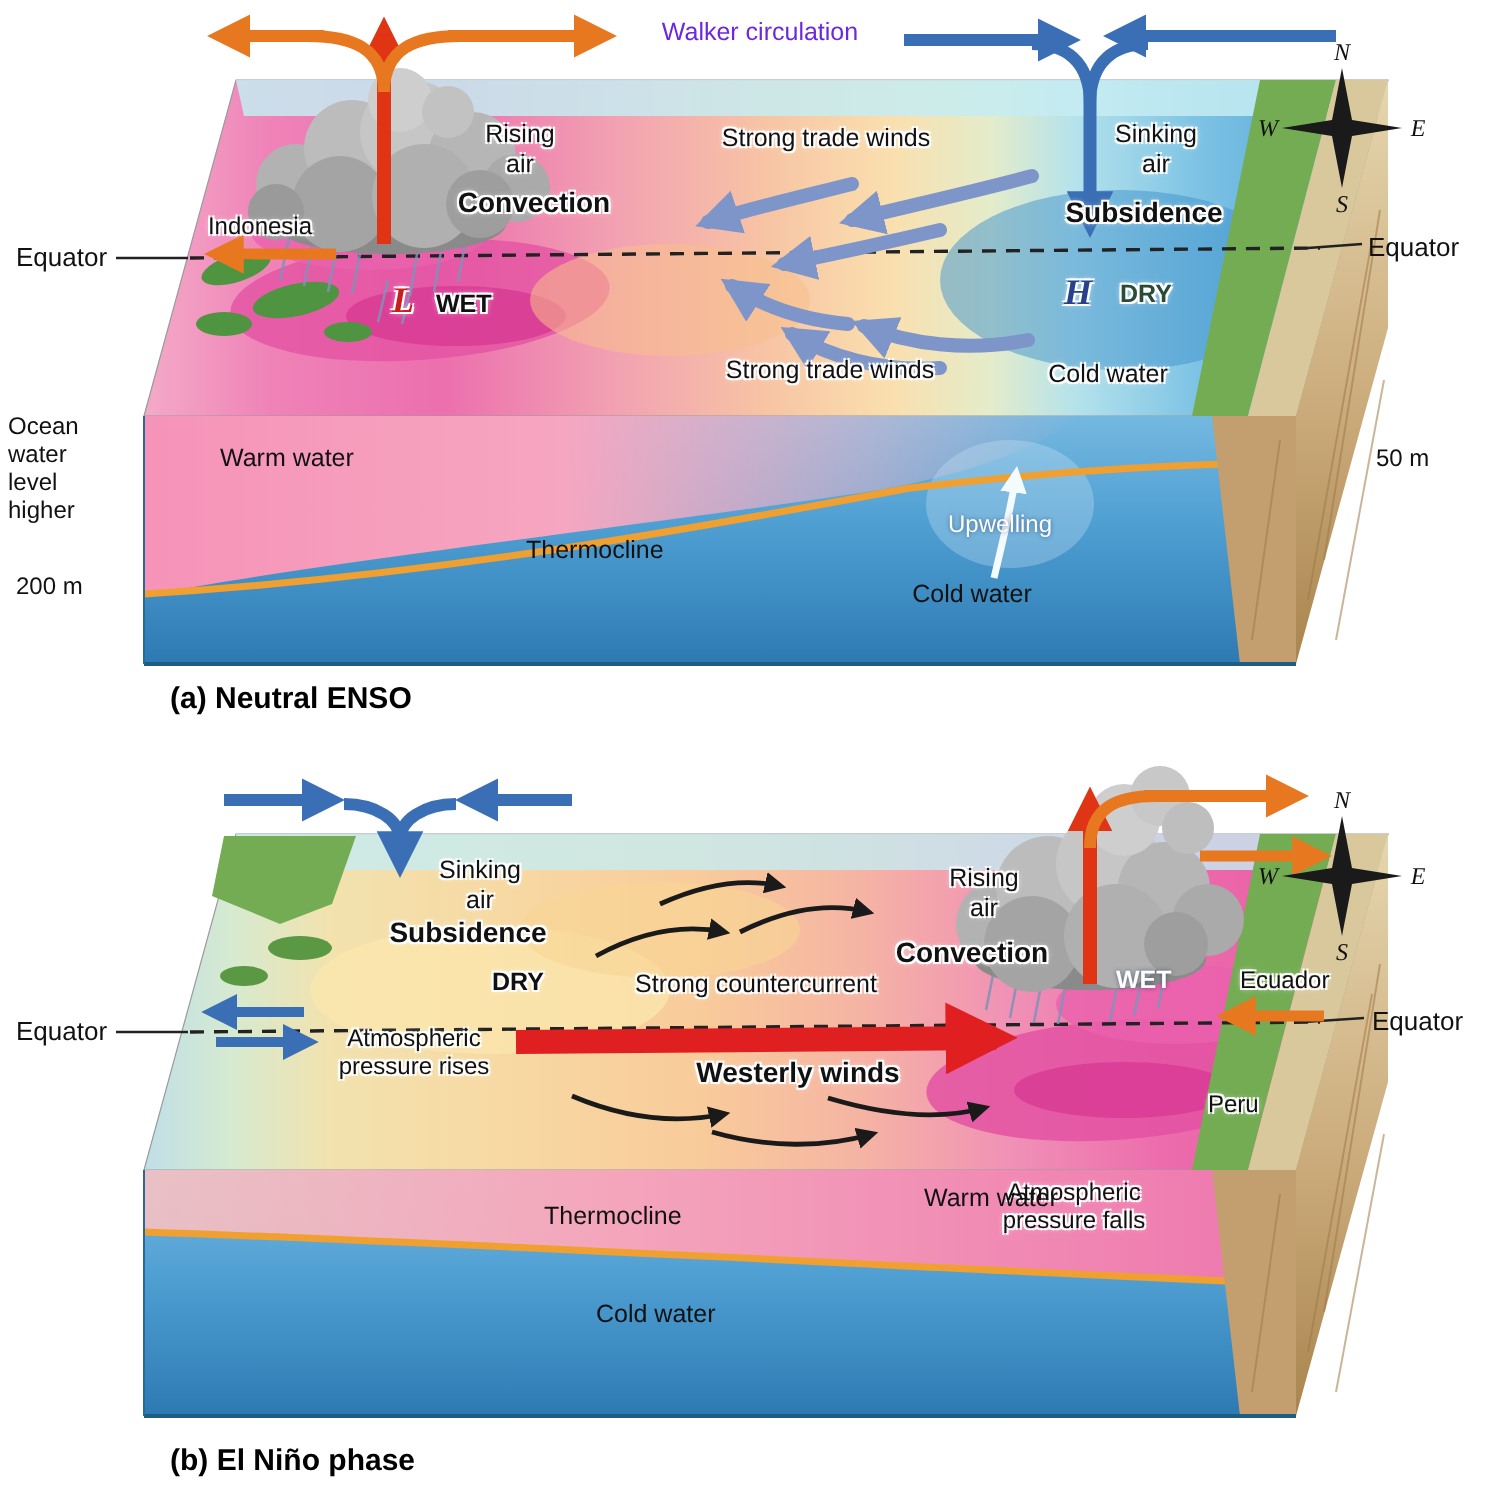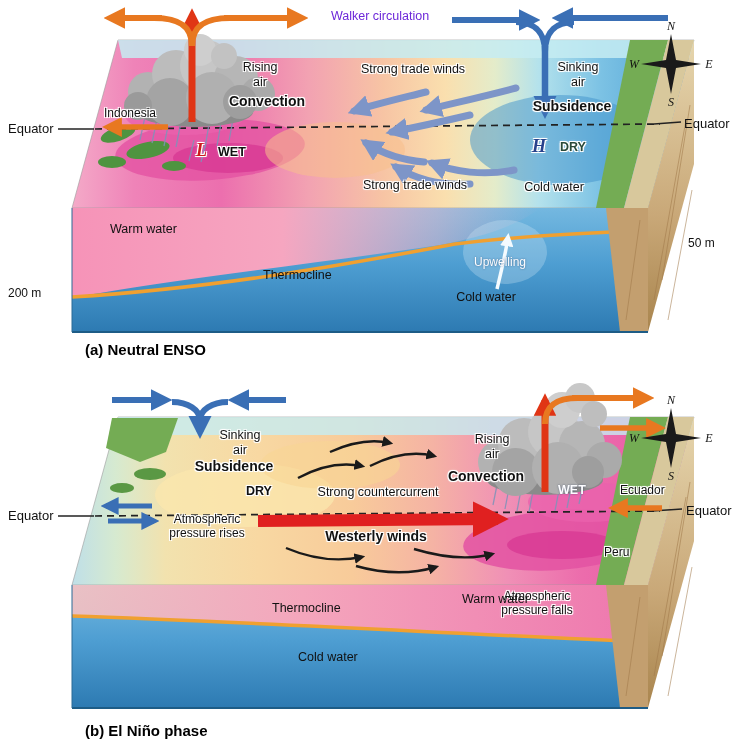--- a/index.html
+++ b/index.html
@@ -310,35 +310,36 @@
 <div class="lbl ctr bold halo" style="left:572px;top:98px;">Subsidence</div>
 <div class="lbl ctr halo sm" style="left:130px;top:106px;">Indonesia</div>
 <div class="lbl" style="left:8px;top:121px;font-size:13px;">Equator</div>
 <div class="lbl" style="left:684px;top:116px;font-size:13px;">Equator</div>
 <div class="lbl pressure lp halo" style="left:196px;top:140px;">L</div>
 <div class="lbl halo" style="left:218px;top:145px;font-weight:bold;">WET</div>
 <div class="lbl pressure hp halo" style="left:532px;top:136px;">H</div>
 <div class="lbl halo" style="left:560px;top:140px;color:#2a4a3a;font-weight:bold;">DRY</div>
 <div class="lbl ctr halo" style="left:415px;top:178px;">Strong trade winds</div>
 <div class="lbl ctr halo" style="left:554px;top:180px;">Cold water</div>
+<div class="lbl wrap sm" style="left:4px;top:206px;width:54px;">Ocean water level higher</div>
 <div class="lbl sm" style="left:8px;top:286px;">200 m</div>
-<div class="lbl sm" style="left:688px;top:236px;">50 m</div>
+<div class="lbl sm" style="left:688px;top:222px;">50 m</div>
 <div class="lbl" style="left:110px;top:222px;">Warm water</div>
 <div class="lbl" style="left:263px;top:268px;">Thermocline</div>
 <div class="lbl ctr white sm" style="left:500px;top:255px;">Upwelling</div>
 <div class="lbl ctr" style="left:486px;top:290px;">Cold water</div>
 <div class="lbl cap" style="left:85px;top:341px;">(a) Neutral ENSO</div>
 
 <div class="lbl ctr wrap halo" style="left:240px;top:428px;width:48px;">Sinking air</div>
 <div class="lbl ctr bold halo" style="left:234px;top:458px;">Subsidence</div>
 <div class="lbl ctr wrap halo" style="left:492px;top:432px;width:48px;">Rising air</div>
 <div class="lbl ctr bold halo" style="left:486px;top:468px;">Convection</div>
 <div class="lbl halo" style="left:246px;top:484px;font-weight:bold;">DRY</div>
 <div class="lbl ctr halo" style="left:378px;top:485px;">Strong countercurrent</div>
-<div class="lbl ctr bold halo" style="left:376px;top:528px;">Westerly winds</div>
+<div class="lbl ctr bold halo" style="left:399px;top:528px;">Westerly winds</div>
 <div class="lbl white" style="left:558px;top:483px;font-weight:bold;">WET</div>
 <div class="lbl halo sm" style="left:620px;top:483px;">Ecuador</div>
 <div class="lbl" style="left:8px;top:508px;font-size:13px;">Equator</div>
 <div class="lbl" style="left:686px;top:503px;font-size:13px;">Equator</div>
 <div class="lbl ctr wrap halo sm" style="left:207px;top:512px;width:76px;">Atmospheric pressure rises</div>
 <div class="lbl ctr wrap halo sm" style="left:537px;top:541px;width:76px;margin-top:48px;">Atmospheric pressure falls</div>
 <div class="lbl halo sm" style="left:604px;top:545px;">Peru</div>
 <div class="lbl" style="left:272px;top:601px;">Thermocline</div>
 <div class="lbl" style="left:462px;top:592px;">Warm water</div>
 <div class="lbl" style="left:298px;top:650px;">Cold water</div>

